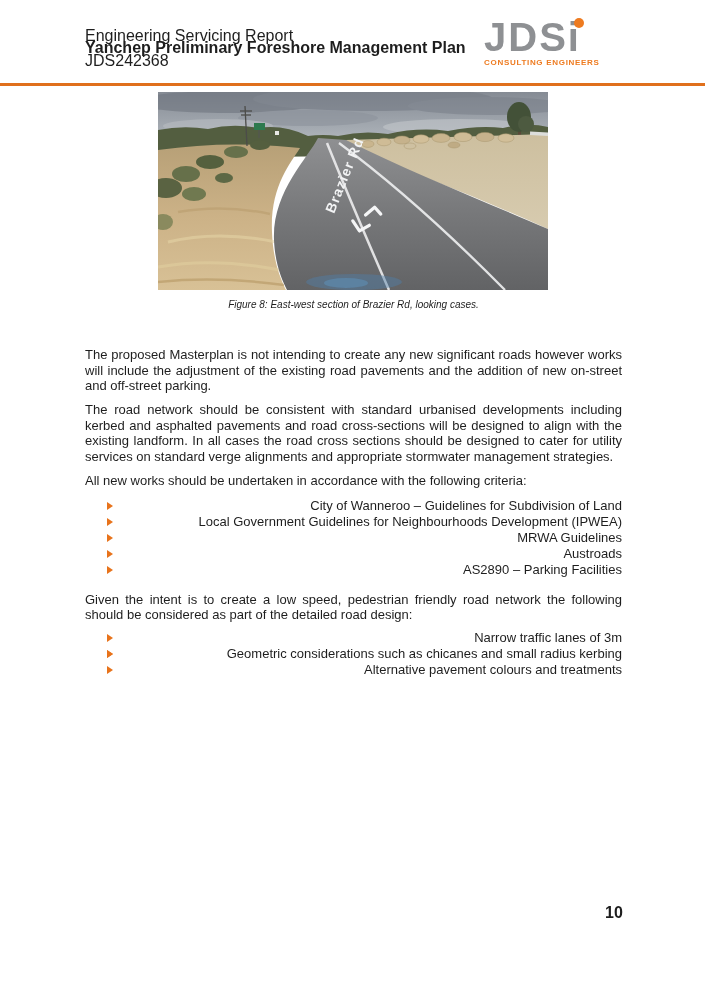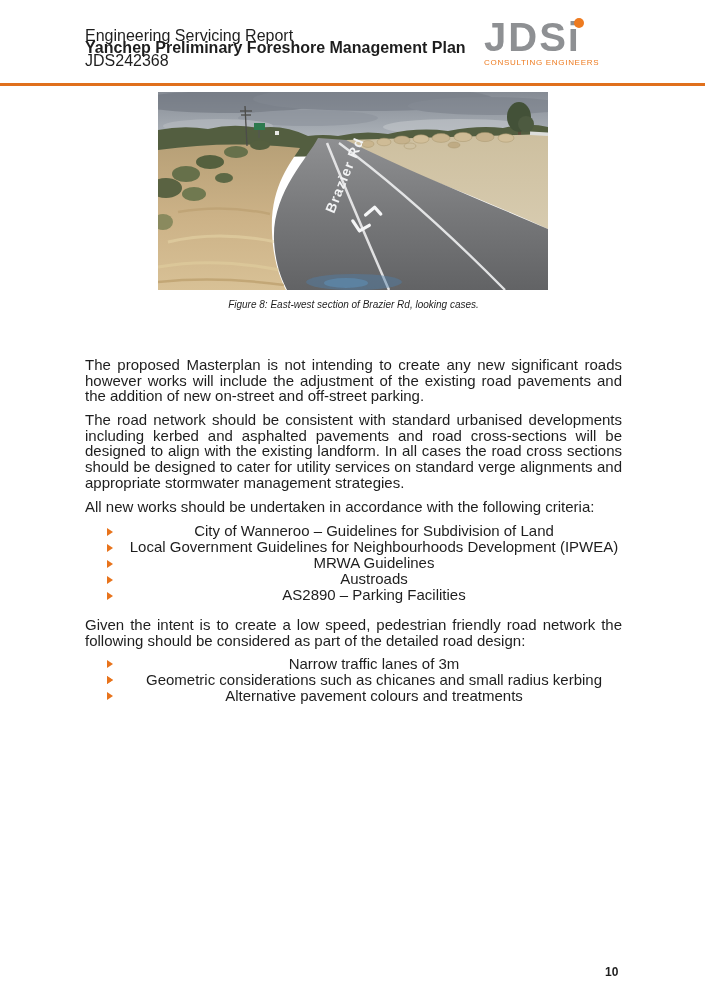--- a/index.html
+++ b/index.html
@@ -8,40 +8,40 @@
 
   
   .header-text{position:absolute;left:85px;top:30px;font-size:16px;line-height:12.4px;}
   .header-text .line1{font-weight:400;}
   .header-text .line2{font-weight:700;}
   .header-text .line3{font-weight:400;}
 
   .logo{position:absolute;left:484px;top:17px;width:124px;}
   .logo-mark{position:relative;display:inline-block;font-size:40px;line-height:40px;font-weight:700;letter-spacing:2px;color:#8e9093;}
   .logo-mark::after{content:"";position:absolute;top:1px;right:-3px;width:10px;height:10px;border-radius:50%;background:#ee7b20;}
-  .logo-tagline{margin-top:1px;font-size:8px;font-weight:400;letter-spacing:0.7px;color:#ee7b20;white-space:nowrap;}
+  .logo-tagline{margin-top:1px;font-size:8px;font-weight:700;letter-spacing:0.7px;color:#ee7b20;white-space:nowrap;}
 
   .rule{position:absolute;left:0;top:83px;width:705px;height:2.5px;background:#e0701c;}
 
   
   .figure{position:absolute;left:158px;top:92px;width:390px;height:198px;overflow:hidden;}
   .figure svg{display:block;}
   .caption{position:absolute;left:85px;top:299px;width:537px;text-align:center;font-style:italic;font-size:10px;color:#1e1e1e;}
 
   
-  .content{position:absolute;left:85px;top:357px;width:537px;font-size:15px;line-height:15.6px;text-align:justify;}
+  .content{position:absolute;left:85px;top:347px;width:537px;font-size:13px;line-height:15.6px;text-align:justify;}
   .content p{margin:0 0 8.5px 0;}
   .content p.tight{margin-bottom:0;}
-  ul.arrow-list{list-style:none;margin:9px 0 0 0;padding:0;text-align:center;}
+  ul.arrow-list{list-style:none;margin:9px 0 0 0;padding:0;text-align:right;}
   ul.arrow-list li{position:relative;padding-left:41px;line-height:16px;}
   .bullet{position:absolute;left:22px;top:4.5px;width:0;height:0;border-left:6.5px solid #e8731b;border-top:4px solid transparent;border-bottom:4px solid transparent;}
   .para-after-list{margin-top:14px !important;}
   .list-gap{margin-top:7px !important;}
 
-  .page-number{position:absolute;left:605px;top:965px;font-size:12px;font-weight:700;}
+  .page-number{position:absolute;left:605px;top:904px;font-size:16px;font-weight:700;}
 </style>
 </head>
 <body>
 
 <div class="page">
 
   <div class="header-text">
     <div class="line1">Engineering Servicing Report</div>
     <div class="line2">Yanchep Preliminary Foreshore Management Plan</div>
     <div class="line3">JDS242368</div>

